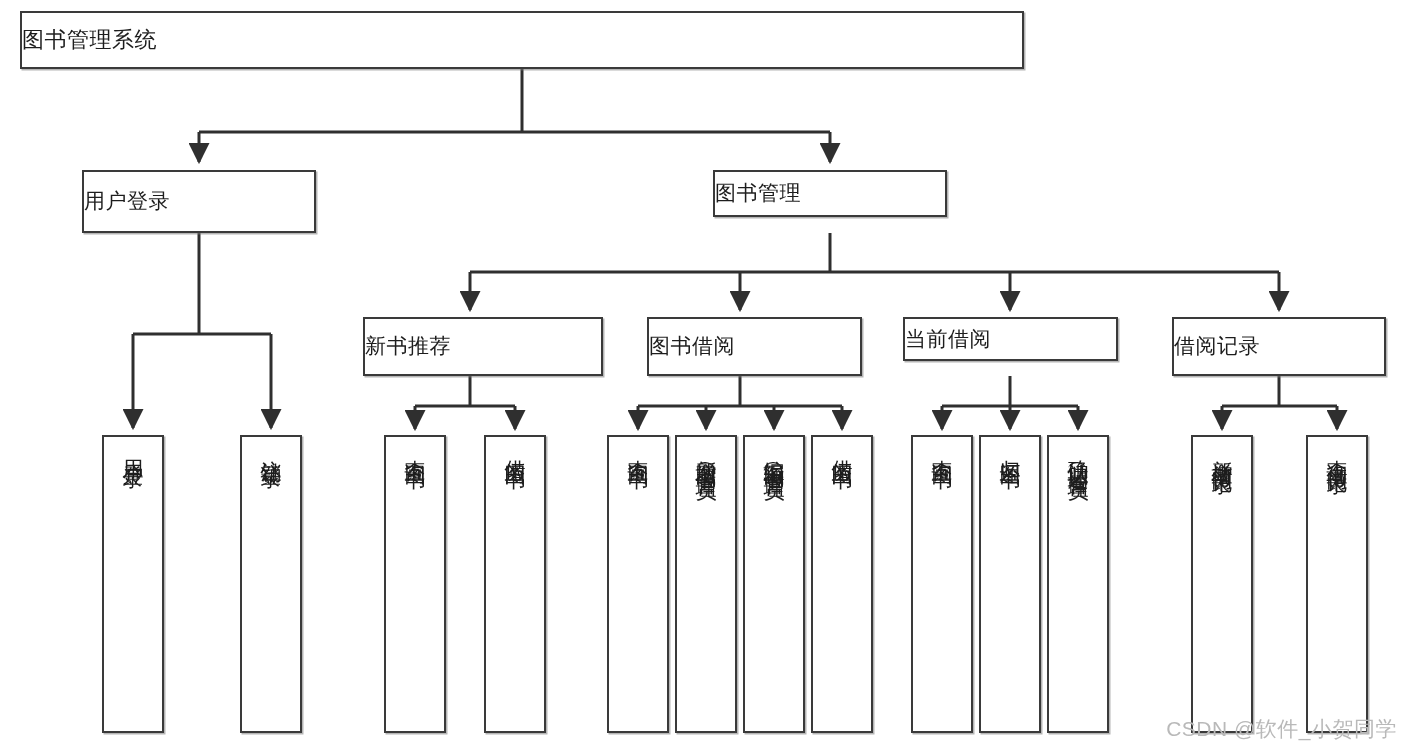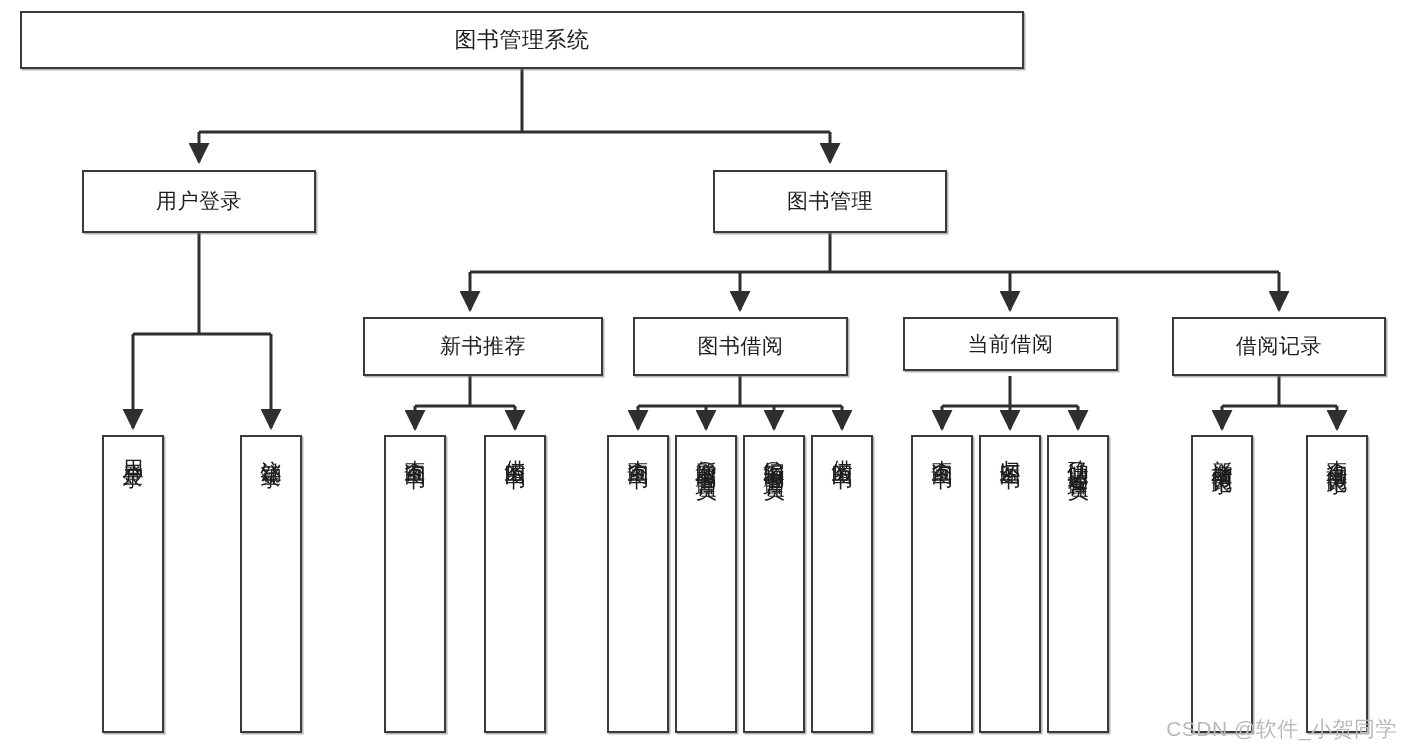--- a/index.html
+++ b/index.html
@@ -27,21 +27,20 @@
     pointer-events: none;
   }
   .node {
     position: absolute;
     box-sizing: border-box;
     background: #ffffff;
     border: 2px solid #3a3a3a;
     box-shadow: 1.5px 1.5px 0 0 rgba(120,120,120,0.55);
     display: flex;
     align-items: center;
-    justify-content: center;
     text-align: center;
   }
   .node-label {
     font-size: 21px;
     line-height: 1.18;
     letter-spacing: 0.5px;
     color: #1d1d1d;
     white-space: nowrap;
   }
   
@@ -131,31 +130,31 @@
     </g>
   </svg>
 
   <div class="node h root" style="left:20px; top:11px; width:1004px; height:58px;">
     <span class="node-label">图书管理系统</span>
   </div>
 
   <div class="node h" style="left:82px; top:170px; width:234px; height:63px;">
     <span class="node-label">用户登录</span>
   </div>
-  <div class="node h" style="left:713px; top:170px; width:234px; height:63px;">
+  <div class="node h" style="left:713px; top:170px; width:234px; height:47px;">
     <span class="node-label">图书管理</span>
   </div>
 
   <div class="node h" style="left:363px; top:317px; width:240px; height:59px;">
     <span class="node-label">新书推荐</span>
   </div>
-  <div class="node h" style="left:633px; top:317px; width:215px; height:59px;">
+  <div class="node h" style="left:647px; top:317px; width:215px; height:59px;">
     <span class="node-label">图书借阅</span>
   </div>
-  <div class="node h" style="left:903px; top:317px; width:215px; height:54px;">
+  <div class="node h" style="left:903px; top:317px; width:215px; height:44px;">
     <span class="node-label">当前借阅</span>
   </div>
   <div class="node h" style="left:1172px; top:317px; width:214px; height:59px;">
     <span class="node-label">借阅记录</span>
   </div>
 
   <div class="node v" style="left:102px; top:435px; width:62px; height:298px;">
     <span class="node-label">用户登录</span>
   </div>
   <div class="node v" style="left:240px; top:435px; width:62px; height:298px;">

